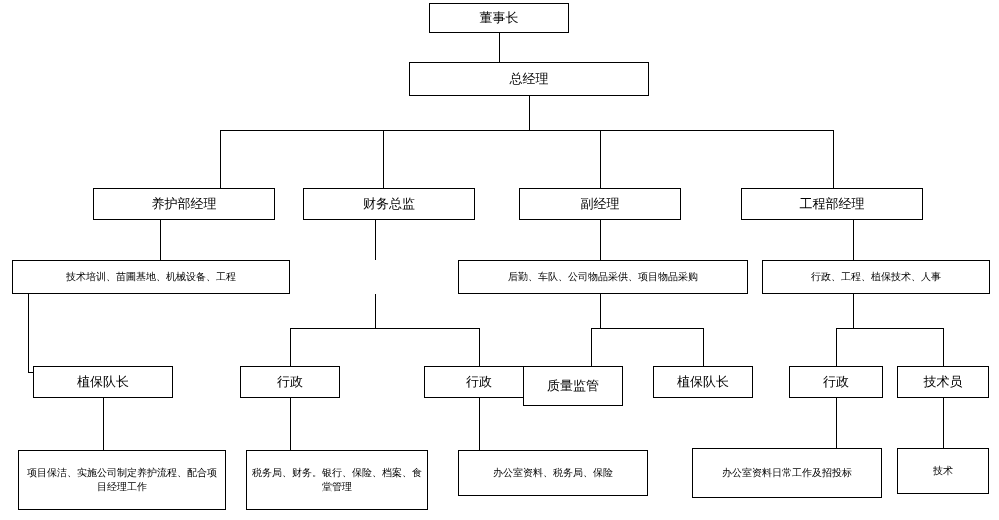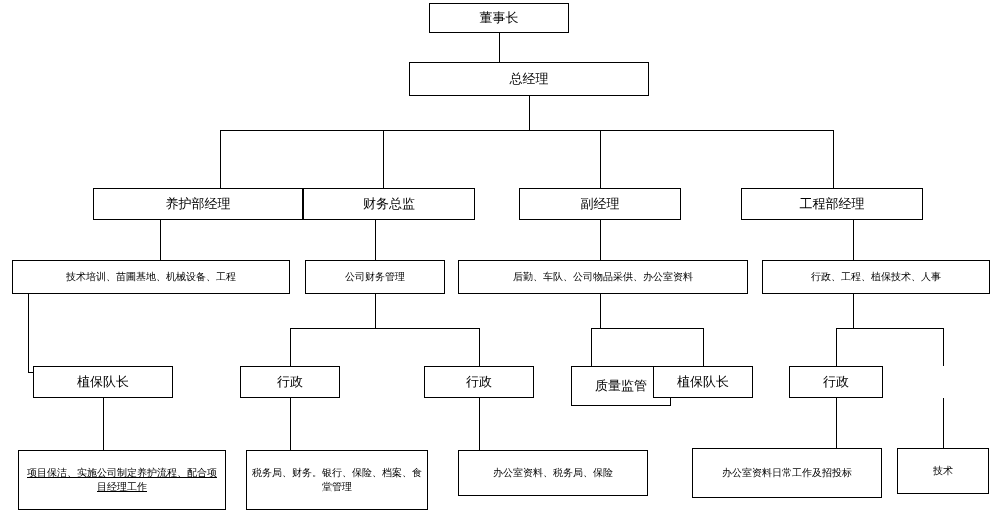--- a/index.html
+++ b/index.html
@@ -78,36 +78,36 @@
 
   <div class="line v" style="left:103px; top:398px; height:52px;"></div>
   <div class="line v" style="left:290px; top:398px; height:52px;"></div>
   <div class="line v" style="left:479px; top:398px; height:52px;"></div>
   <div class="line v" style="left:836px; top:398px; height:50px;"></div>
   <div class="line v" style="left:943px; top:398px; height:50px;"></div>
 
   <div class="node" style="left:429px; top:3px; width:140px; height:30px;">董事长</div>
   <div class="node" style="left:409px; top:62px; width:240px; height:34px;">总经理</div>
 
-  <div class="node" style="left:93px; top:188px; width:210px; height:32px;">养护部经理</div>
+  <div class="node" style="left:93px; top:188px; width:182px; height:32px;">养护部经理</div>
   <div class="node" style="left:303px; top:188px; width:172px; height:32px;">财务总监</div>
   <div class="node" style="left:519px; top:188px; width:162px; height:32px;">副经理</div>
   <div class="node" style="left:741px; top:188px; width:182px; height:32px;">工程部经理</div>
 
   <div class="node small" style="left:12px; top:260px; width:278px; height:34px;">技术培训、苗圃基地、机械设备、工程</div>
-  <div class="node small" style="left:305px; top:260px; width:140px; height:34px;">公司财务管理</div>
-  <div class="node small" style="left:458px; top:260px; width:290px; height:34px;">后勤、车队、公司物品采供、办公室资料</div>
+  <div class="node small" style="left:458px; top:260px; width:290px; height:34px;">后勤、车队、公司物品采供、项目物品采购</div>
   <div class="node small" style="left:762px; top:260px; width:228px; height:34px;">行政、工程、植保技术、人事</div>
 
   <div class="node" style="left:33px; top:366px; width:140px; height:32px;">植保队长</div>
   <div class="node" style="left:240px; top:366px; width:100px; height:32px;">行政</div>
   <div class="node" style="left:424px; top:366px; width:110px; height:32px;">行政</div>
-  <div class="node" style="left:571px; top:366px; width:100px; height:40px;">质量监管</div>
+  <div class="node" style="left:523px; top:366px; width:100px; height:40px;">质量监管</div>
   <div class="node" style="left:653px; top:366px; width:100px; height:32px;">植保队长</div>
   <div class="node" style="left:789px; top:366px; width:94px; height:32px;">行政</div>
+  <div class="node" style="left:897px; top:366px; width:92px; height:32px;">技术员</div>
 
-  <div class="node small" style="left:18px; top:450px; width:208px; height:60px;text-decoration:underline;">项目保洁、实施公司制定养护流程、配合项目经理工作</div>
+  <div class="node small" style="left:18px; top:450px; width:208px; height:60px;">项目保洁、实施公司制定养护流程、配合项目经理工作</div>
   <div class="node small" style="left:246px; top:450px; width:182px; height:60px;">税务局、财务。银行、保险、档案、食堂管理</div>
   <div class="node small" style="left:692px; top:448px; width:190px; height:50px;">办公室资料日常工作及招投标</div>
   <div class="node small" style="left:458px; top:450px; width:190px; height:46px;">办公室资料、税务局、保险</div>
   <div class="node small" style="left:897px; top:448px; width:92px; height:46px;">技术</div>
 
 </div>
 
 </body></html>

